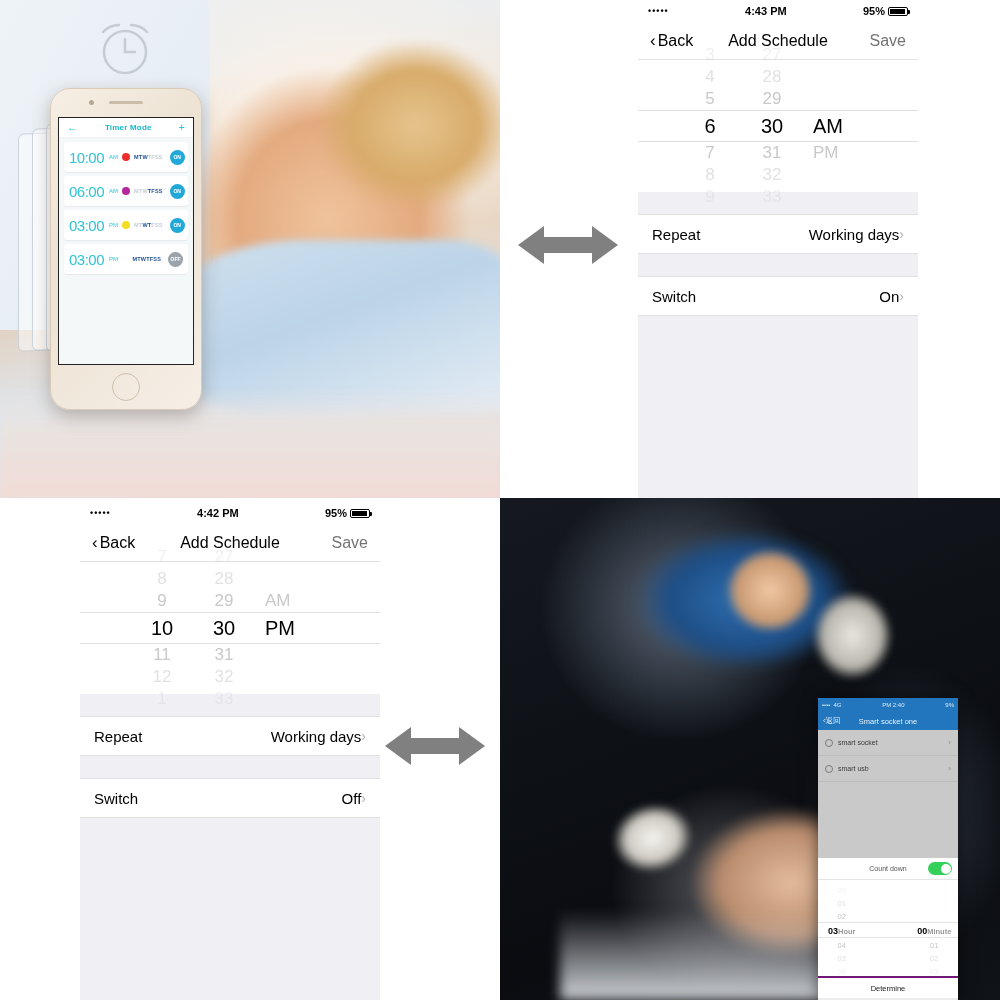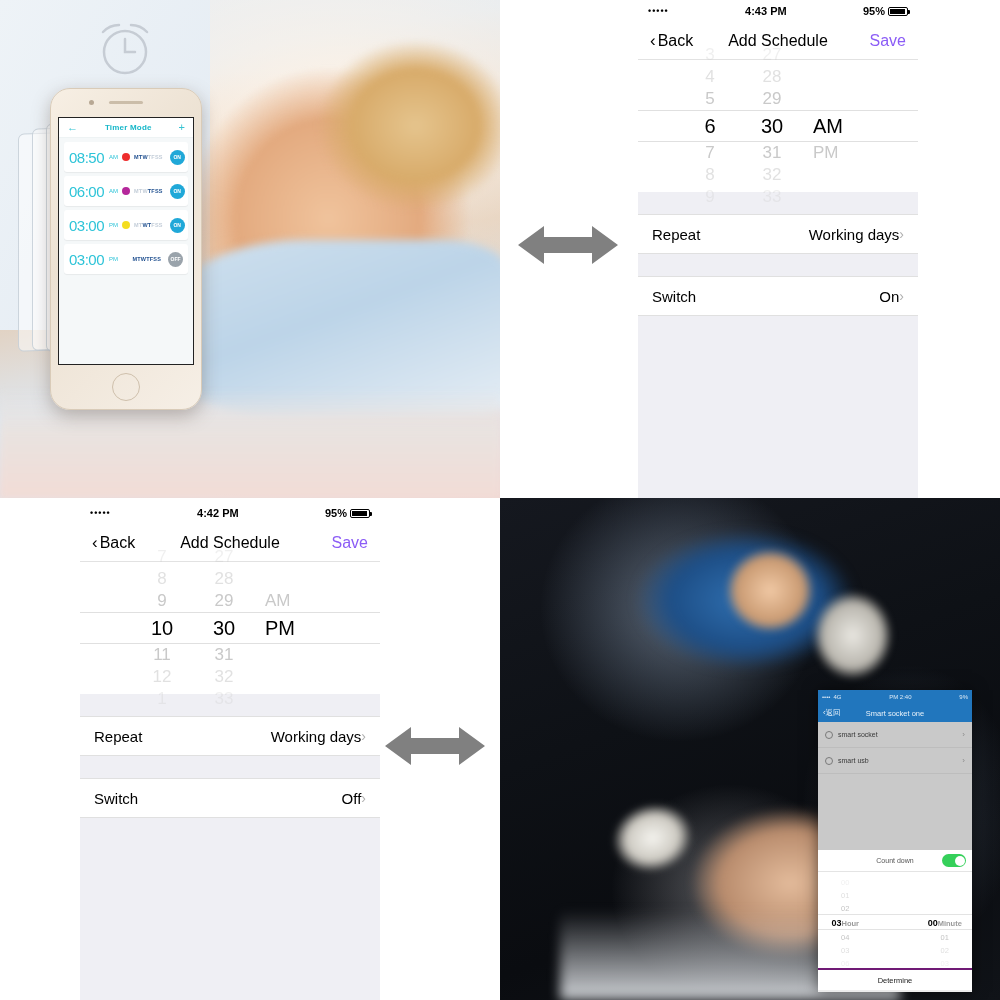--- a/index.html
+++ b/index.html
@@ -92,21 +92,21 @@
     position:relative; }
   .batt-shape::after { content:""; position:absolute; right:-3px; top:2.5px;
     width:2px; height:4px; background:#000; border-radius:0 1px 1px 0; }
   .batt-fill { position:absolute; left:1px; top:1px; bottom:1px; width:15px; background:#000; }
   .ios-nav { height:38px; display:flex; align-items:center; justify-content:space-between;
     padding:0 12px; background:#fff; border-bottom:1px solid #e2e2e2; }
   .ios-nav .back { display:flex; align-items:center; gap:2px; font-size:16px; color:#000; }
   .ios-nav .chev { font-size:17px; line-height:1; }
   .ios-nav .title { font-size:16px; color:#000; position:absolute; left:0; right:0;
     text-align:center; pointer-events:none; }
-  .ios-nav .save { font-size:16px; color:#8b5cf6; }
+  .ios-nav .save { font-size:16px; color:#737373; }
   .navwrap { position:relative; }
 
   .picker { position:relative; height:132px; display:flex; justify-content:center;
     align-items:center; background:#fff; }
   .picker-sel { position:absolute; left:0; right:0; top:50px; height:32px;
     border-top:1px solid #e0e0e0; border-bottom:1px solid #e0e0e0; }
   .pcol { width:62px; text-align:center; }
   .pcol.wide { width:74px; text-align:left; padding-left:10px; }
   .pcell { height:22px; line-height:22px; font-size:17px; color:#c9c9c9; font-weight:300; }
   .pcell.n2 { opacity:.55; }
@@ -145,21 +145,21 @@
   .np-woman { position:absolute; left:170px; top:290px; width:240px; height:190px;
     background:radial-gradient(ellipse 52% 50% at 50% 50%, #e3bb9b 0%, #b98c6d 55%, rgba(150,110,85,0) 80%);
     filter:blur(4px); }
   .np-tablet { position:absolute; left:105px; top:300px; width:95px; height:80px;
     background:radial-gradient(ellipse 50% 50% at 50% 50%, #f4f3ee 0%, #cdcac2 55%, rgba(190,188,180,0) 85%);
     filter:blur(3px); transform:rotate(-14deg); }
   .np-pillow { position:absolute; left:60px; bottom:0; width:340px; height:90px;
     background:linear-gradient(0deg,#cfd2d6 0%,rgba(160,165,172,0) 100%); filter:blur(6px); }
 
   
-  .np-phone { position:absolute; left:318px; top:192px; width:154px; height:302px;
+  .np-phone { position:absolute; left:318px; top:200px; width:140px; height:302px;
     background:#ececec; box-shadow:0 0 14px rgba(0,0,0,.55); overflow:hidden; }
   .sp-status { height:14px; background:#2176bd; display:flex; align-items:center;
     padding:0 4px; color:#dbe9f5; font-size:6px; gap:3px; }
   .sp-status .mid { flex:1; text-align:center; }
   .sp-nav { height:18px; background:#2176bd; display:flex; align-items:center;
     padding:0 5px; color:#e7f1fa; font-size:7.5px; position:relative; }
   .sp-nav .t { position:absolute; left:0; right:0; text-align:center; font-size:7.5px; }
   .sp-list { background:#c9c9c9; }
   .sp-item { height:26px; display:flex; align-items:center; padding:0 7px;
     background:#c9c9c9; border-bottom:1px solid #bdbdbd; color:#3a3a3a; font-size:7px; gap:5px; }
@@ -221,21 +221,21 @@
       <div class="phone-home"></div>
       <div class="phone-screen">
         <div class="app-bar">
           <span class="ic">←</span>
           <span class="ttl">Timer Mode</span>
           <span class="ic">+</span>
         </div>
         <div class="timer-list">
 
           <div class="timer-row">
-            <span class="t-time">08:50</span>
+            <span class="t-time">10:00</span>
             <span class="t-mer">AM</span>
             <span class="t-dot" style="background:#ee2d2d"></span>
             <span class="t-days"><b>MTW</b><i>TFSS</i></span>
             <span class="t-sw on">ON</span>
           </div>
 
           <div class="timer-row">
             <span class="t-time">06:00</span>
             <span class="t-mer">AM</span>
             <span class="t-dot" style="background:#b5279b"></span>

